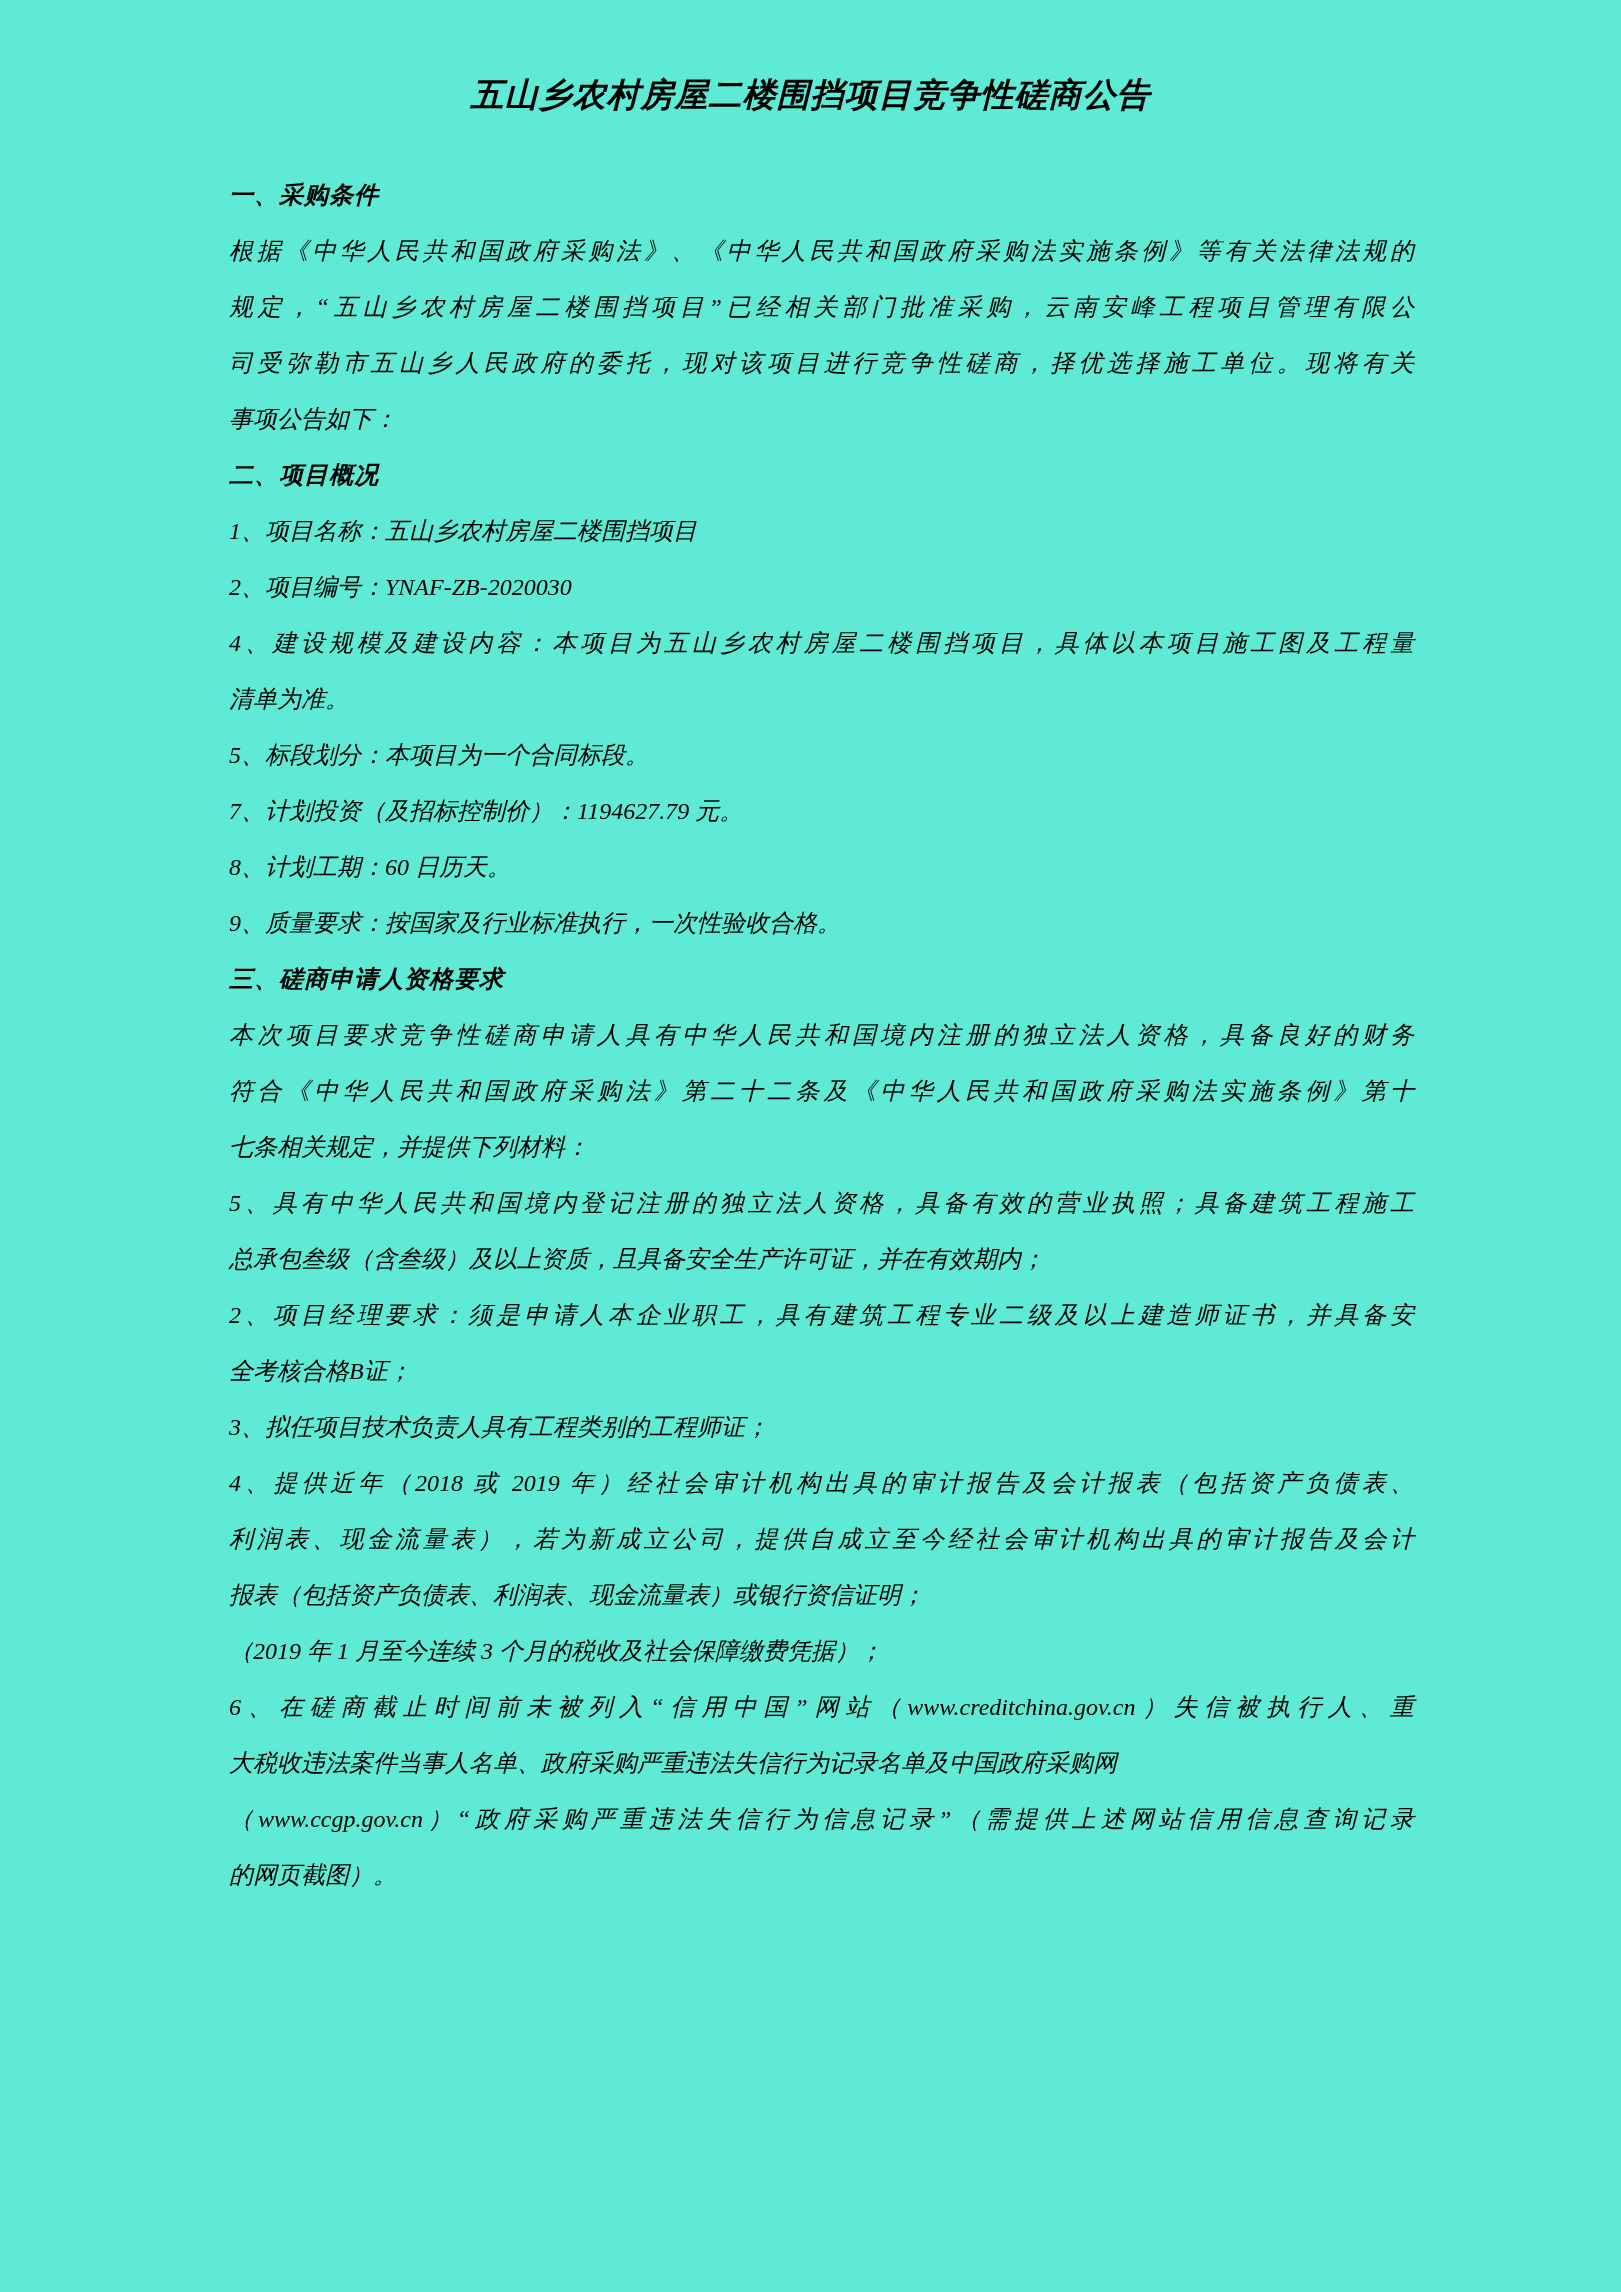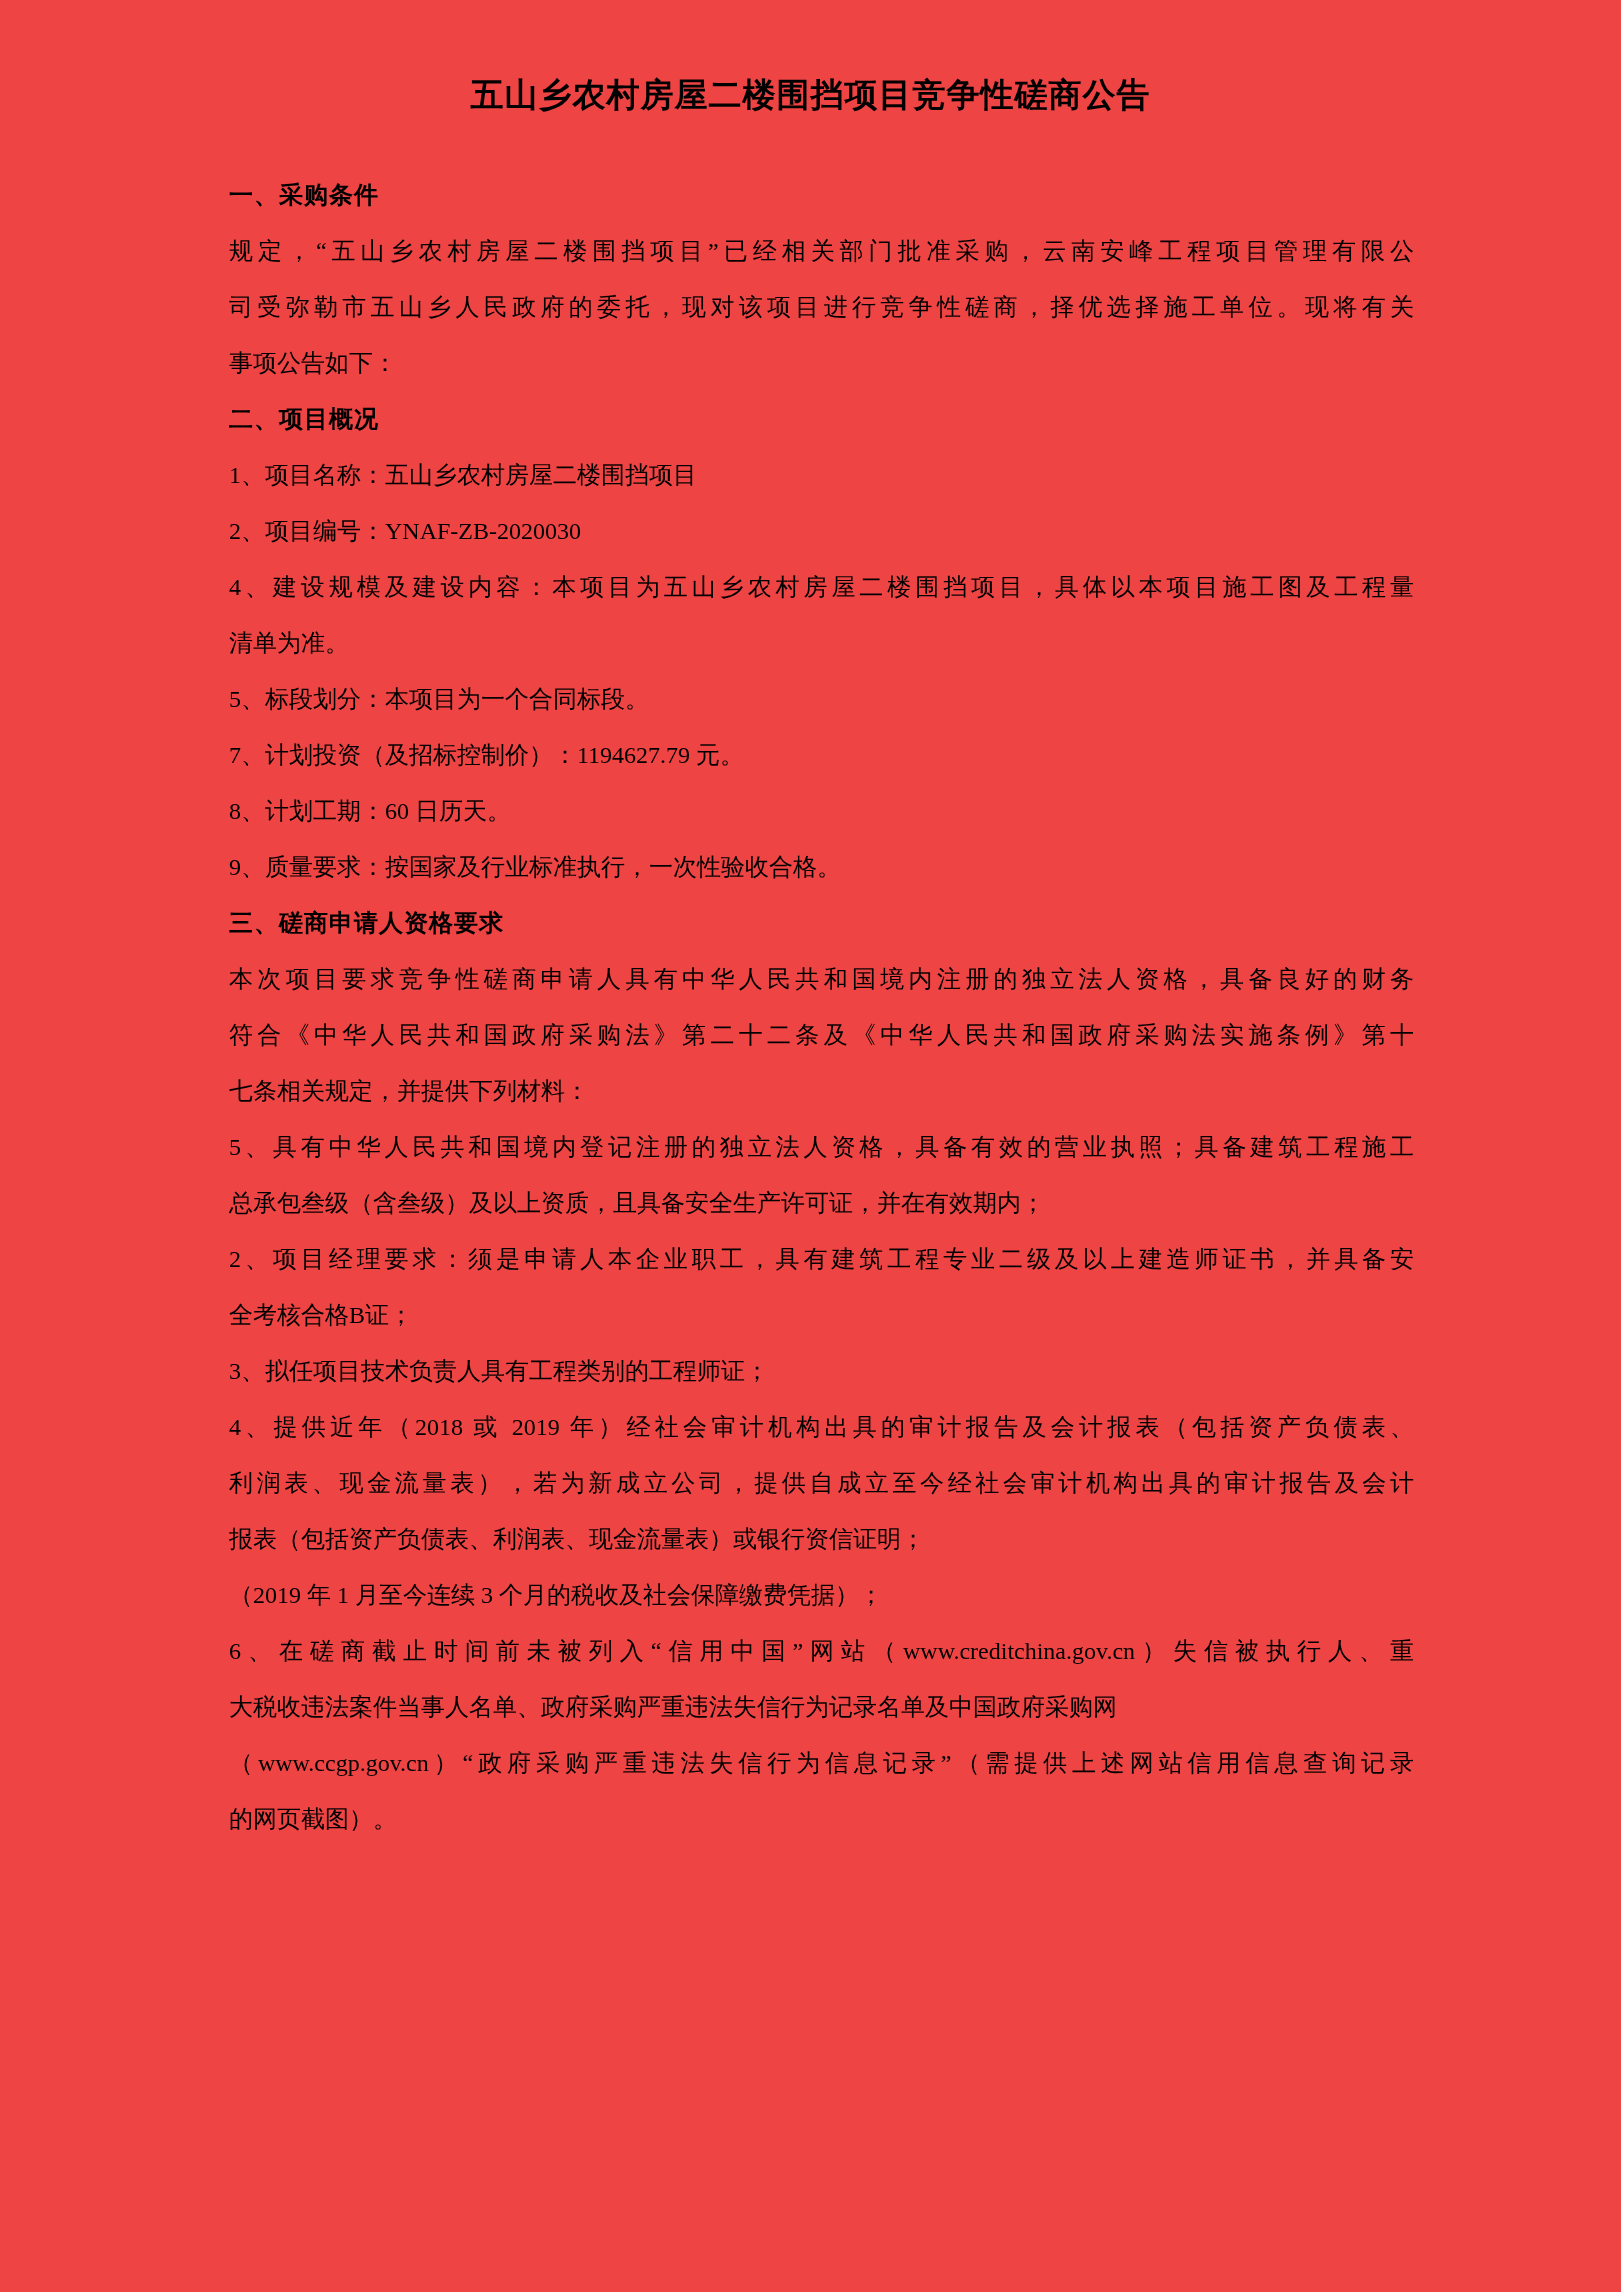--- a/index.html
+++ b/index.html
@@ -4,24 +4,25 @@
 <style>
   html, body {
     margin: 0;
     padding: 0;
     background: #ffffff;
   }
   .page {
     position: relative;
     width: 1621px;
     height: 2293px;
-    background: #ef4444;
+    background: #5eead4;
     color: #000000;
     font-family: "Liberation Serif", "DejaVu Serif", serif;
     overflow: hidden;
+    font-style: italic;
   }
   .title {
     position: absolute;
     top: 71px;
     left: 0;
     width: 100%;
     text-align: center;
     font-size: 33px;
     font-weight: bold;
     line-height: 49px;
@@ -54,20 +55,21 @@
     letter-spacing: 1px;
   }
 </style>
 </head>
 <body>
 
 <div class="page">
   <div class="title">五山乡农村房屋二楼围挡项目竞争性磋商公告</div>
   <div class="doc-body">
       <div class="line heading">一、采购条件</div>
+      <div class="line justify">根据《中华人民共和国政府采购法》、《中华人民共和国政府采购法实施条例》等有关法律法规的</div>
       <div class="line justify">规定，“五山乡农村房屋二楼围挡项目”已经相关部门批准采购，云南安峰工程项目管理有限公</div>
       <div class="line justify">司受弥勒市五山乡人民政府的委托，现对该项目进行竞争性磋商，择优选择施工单位。现将有关</div>
       <div class="line">事项公告如下：</div>
       <div class="line heading">二、项目概况</div>
       <div class="line">1、项目名称：五山乡农村房屋二楼围挡项目</div>
       <div class="line">2、项目编号：YNAF-ZB-2020030</div>
       <div class="line justify">4、建设规模及建设内容：本项目为五山乡农村房屋二楼围挡项目，具体以本项目施工图及工程量</div>
       <div class="line">清单为准。</div>
       <div class="line">5、标段划分：本项目为一个合同标段。</div>
       <div class="line">7、计划投资（及招标控制价）：1194627.79 元。</div>

